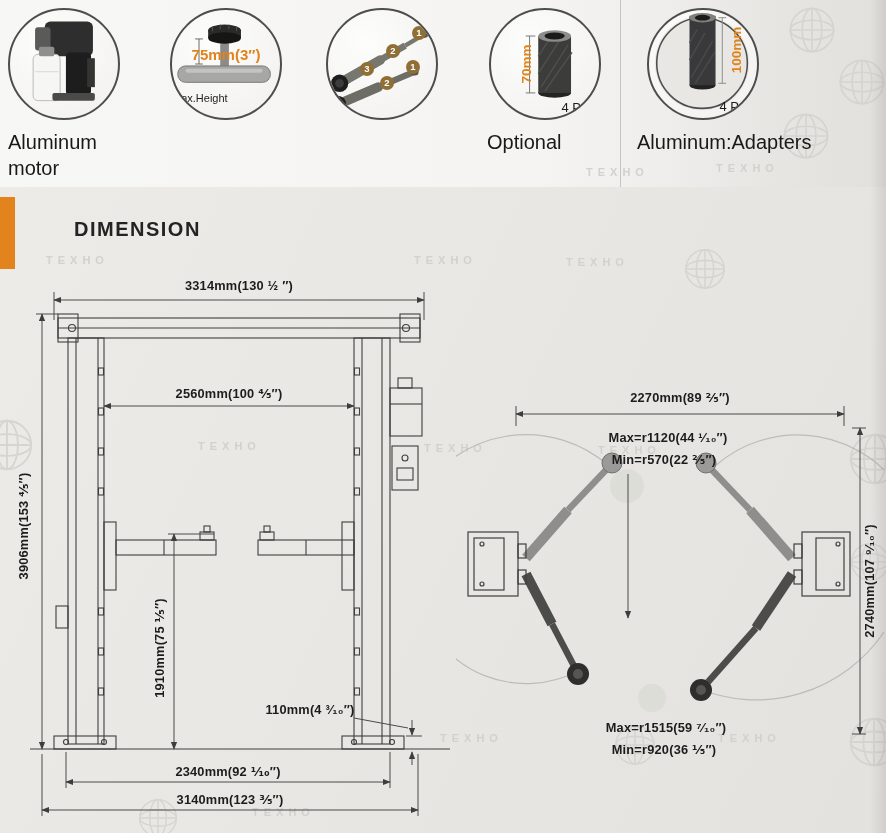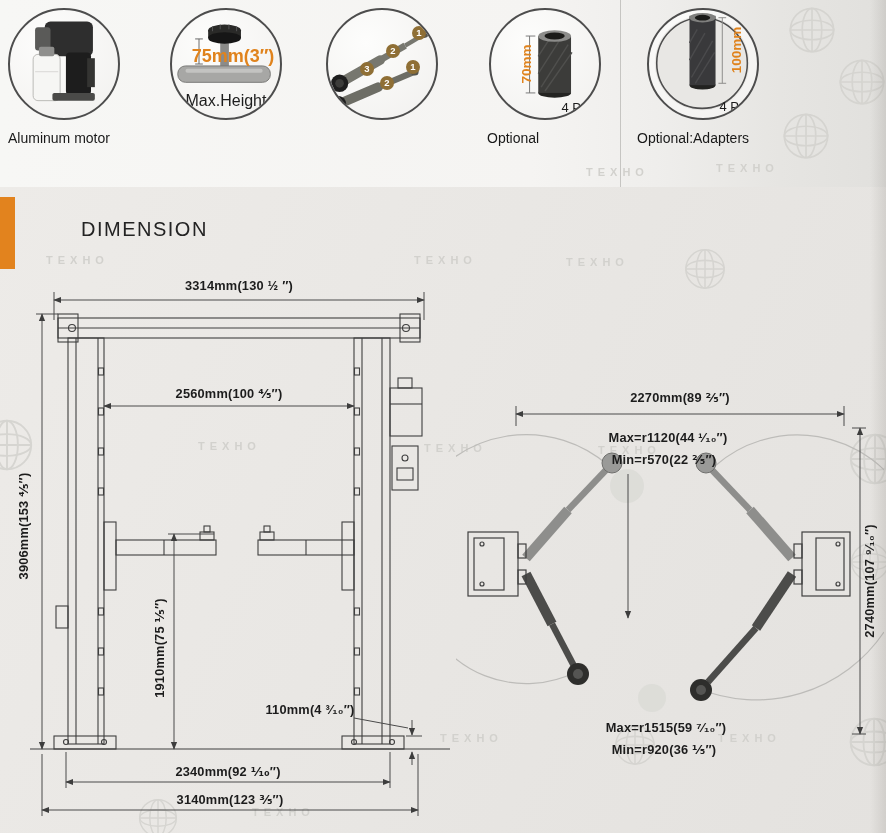--- a/index.html
+++ b/index.html
@@ -13,33 +13,33 @@
   .right-shade{position:absolute;right:0;top:0;width:16px;height:833px;
                background:linear-gradient(90deg,rgba(0,0,0,0),rgba(110,105,98,.16));}
   
   .wm-text{position:absolute;color:#d2d1cd;font-weight:bold;font-size:11px;letter-spacing:5px;}
   .wm-globe{position:absolute;opacity:.85;}
   
   .feature{position:absolute;top:8px;}
   .circle{position:relative;width:112px;height:112px;border:2px solid #4d4d4d;border-radius:50%;
           background:radial-gradient(circle at 35% 30%,#fdfdfc,#f1f0ee);overflow:hidden;box-sizing:border-box;}
   .circle > svg{position:absolute;inset:0;width:100%;height:100%;}
-  .f-label{margin-top:9px;font-size:14px;line-height:1.32;color:#191919;}
+  .f-label{margin-top:9px;font-size:20px;line-height:1.32;color:#191919;}
   .divider{position:absolute;left:620px;top:0;width:1px;height:187px;background:#c6c5c2;}
-  .pad-dim{position:absolute;left:7px;top:36px;width:100%;text-align:center;
-           font-size:18px;font-weight:bold;color:#e0831d;}
-  .pad-note{position:absolute;left:0;top:82px;width:100%;text-align:center;font-size:16px;color:#1d1d1d;}
+  .pad-dim{position:absolute;left:0;top:36px;width:100%;text-align:center;
+           font-size:15px;font-weight:bold;color:#e0831d;}
+  .pad-note{position:absolute;left:0;top:82px;width:100%;font-size:11px;color:#1d1d1d;}
   .badge{position:absolute;width:14px;height:14px;border-radius:50%;background:#8f6f35;color:#fff;
          font-size:9.5px;font-weight:bold;text-align:center;line-height:14px;}
   .vdim{position:absolute;font-size:13.5px;font-weight:bold;color:#e0831d;text-align:center;
         transform:rotate(-90deg);}
   .qty{position:absolute;left:0;width:100%;text-align:right;font-size:13px;color:#1c1c1c;}
   
   .accent-bar{position:absolute;left:0;top:197px;width:15px;height:72px;background:#e2831e;}
-  .dim-title{position:absolute;left:81px;top:218px;margin:0;font-size:20px;font-weight:normal;
+  .dim-title{position:absolute;left:74px;top:218px;margin:0;font-size:20px;font-weight:bold;
              letter-spacing:1.5px;color:#232323;}
   .dwg{position:absolute;}
   .dwg text{font-family:"Liberation Sans","DejaVu Sans",sans-serif;font-size:12.8px;font-weight:bold;
             fill:#1c1c1c;text-anchor:middle;letter-spacing:.2px;}
 </style>
 </head>
 <body>
 
 <div class="page">
 
@@ -242,21 +242,21 @@
         <path d="M44 70 L66 32 M48 76 L68 44 M42 52 L58 24 M42 34 L50 20" stroke="#4a4a4c" stroke-width="1.5" fill="none"></path>
         <ellipse cx="55.5" cy="8" rx="13.5" ry="5" fill="#80807e"></ellipse>
         <ellipse cx="55.5" cy="8" rx="8" ry="3" fill="#1a1a18"></ellipse>
         <line x1="76" y1="8" x2="76" y2="76" stroke="#8a8a88"></line>
         <line x1="72" y1="8" x2="80" y2="8" stroke="#8a8a88"></line>
           <line x1="72" y1="76" x2="80" y2="76" stroke="#8a8a88"></line>
       </svg>
       <div class="vdim" style="left:53px;top:32px;width:70px;height:16px">100mm</div>
       <div class="qty" style="top:89px">4 PCS</div>
     </div>
-    <div class="f-label">Optional:Adapters</div>
+    <div class="f-label">Aluminum:Adapters</div>
   </div>
 
   <div class="accent-bar"></div>
   <h1 class="dim-title">DIMENSION</h1>
 
   <svg class="dwg" style="left:14px;top:276px" width="452" height="552" viewBox="0 0 452 552">
     <defs>
       <marker id="arF" viewBox="0 0 10 10" refX="9" refY="5" markerWidth="8" markerHeight="8" orient="auto-start-reverse">
         <path d="M0 1 L10 5 L0 9 z" fill="#3d3d3d"></path>
       </marker>

